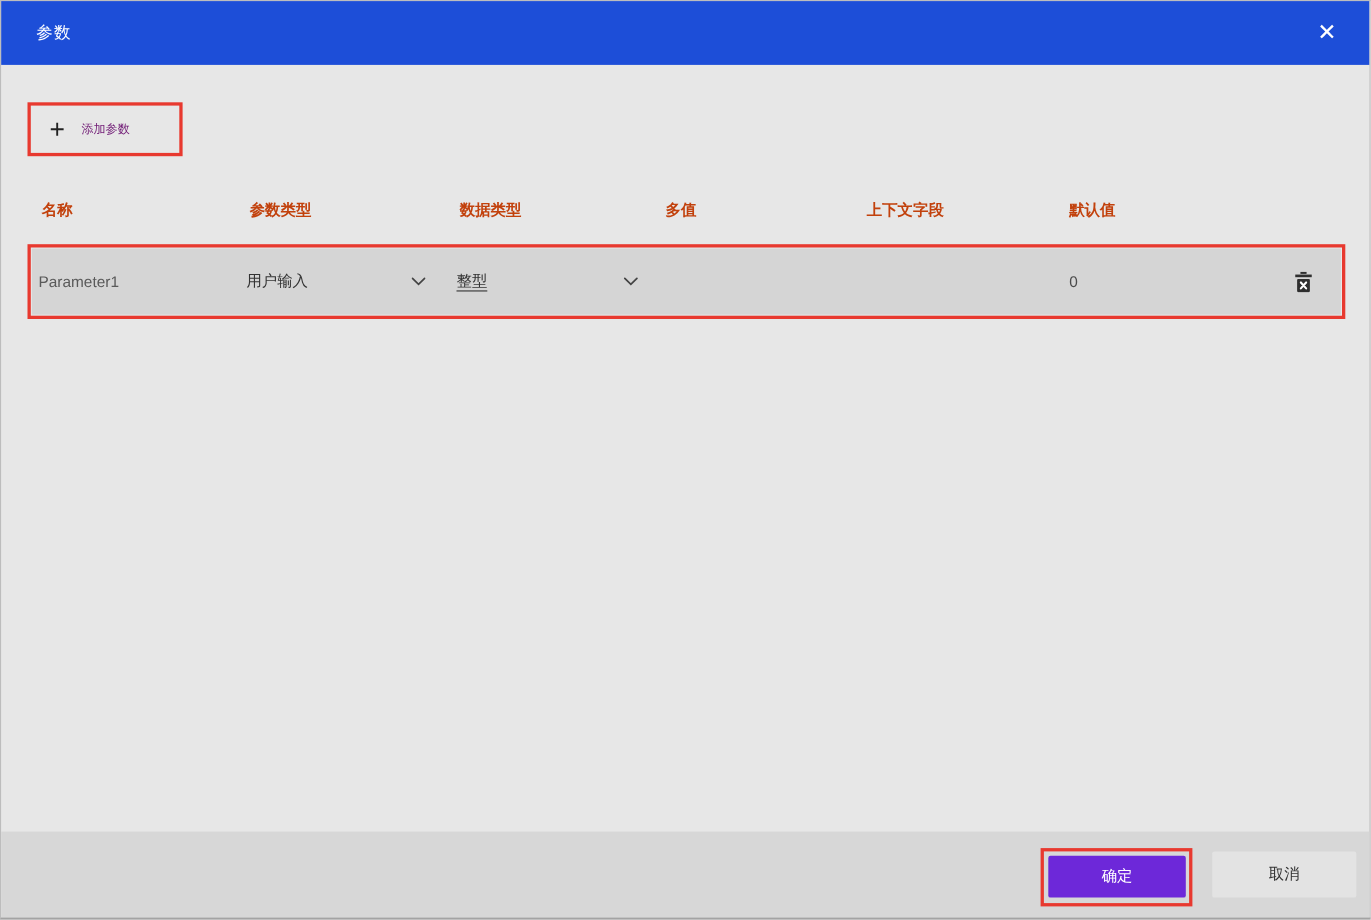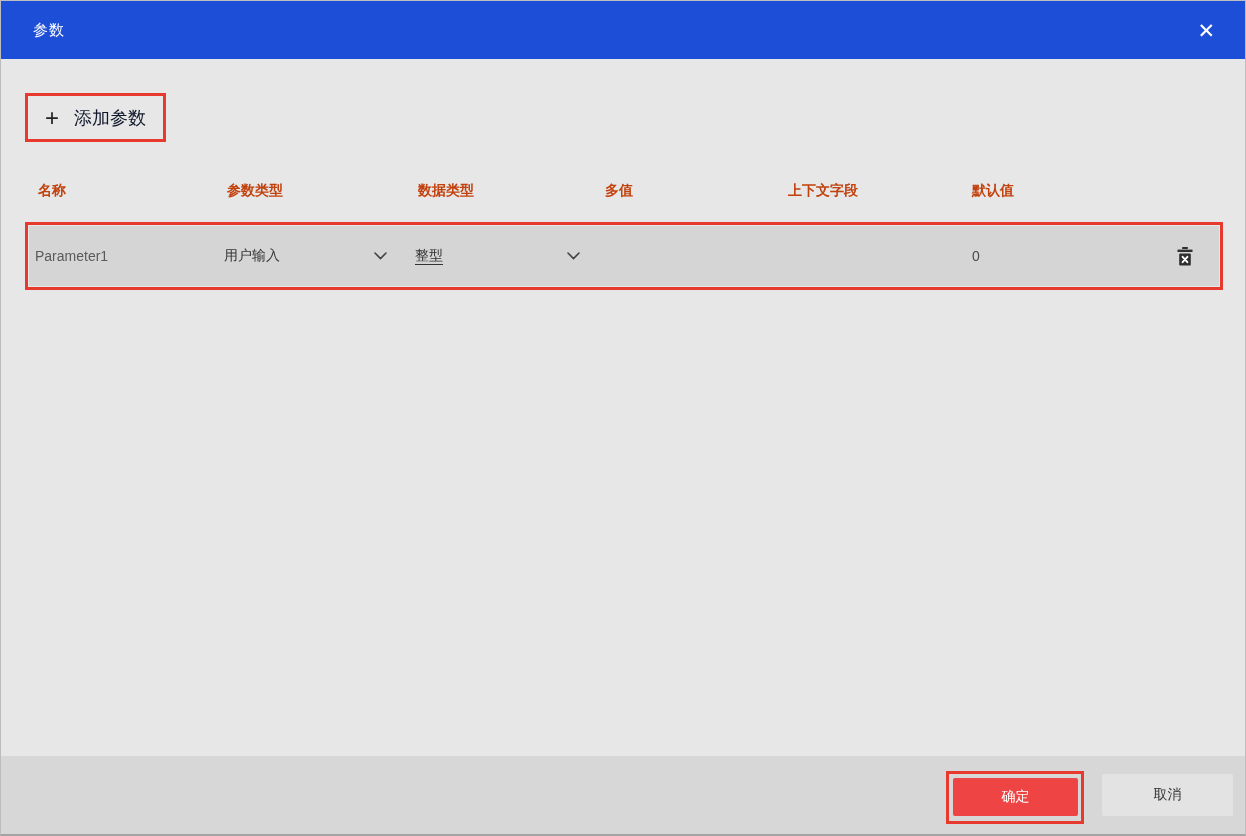--- a/index.html
+++ b/index.html
@@ -14,21 +14,21 @@
   .hdr-close { position:absolute; right:30px; top:50%; transform:translateY(-50%);
                color:#ffffff; font-size:21px; line-height:1; cursor:pointer; font-weight:300; }
 
   
   .hl { border:3px solid #e8392f; box-sizing:border-box; position:absolute; pointer-events:none; }
 
   
   .add-hl { left:24px; top:92px; width:141px; height:49px; pointer-events:auto; }
   .add-btn { display:flex; align-items:center; height:100%; padding-left:17px; cursor:pointer; }
   .plus { font-size:24px; font-weight:300; color:#222; line-height:1; margin-right:15px; }
-  .add-label { font-size:18px; color:#0f172a; }
+  .add-label { font-size:11px; color:#701a75; }
 
   
   .thead { position:absolute; left:37px; top:181px; width:1185px; display:grid;
            grid-template-columns:189px 191px 187px 183px 184px 1fr;
            font-size:14px; font-weight:700; color:#c2410c; }
   .row-hl { left:24px; top:221px; width:1198px; height:68px; pointer-events:auto;
             display:flex; align-items:center; }
   .trow { background:#d5d5d5; height:60px; width:100%; margin:1px; box-sizing:border-box;
           display:grid; grid-template-columns:189px 191px 187px 183px 184px 208px 1fr;
           align-items:center; padding-left:6px; font-size:14px; color:#333; }
@@ -39,21 +39,21 @@
   .dd-label-underline { text-decoration:underline; text-underline-offset:4px; }
   .chev { flex:0 0 auto; display:block; }
   .checkbox { width:24px; height:24px; background:#c5c5c5; border-radius:4px; cursor:pointer; }
   .cell-default { padding-left:3px; color:#4a4a4a; }
   .cell-del { display:flex; align-items:center; cursor:pointer; }
 
   
   .footer { position:absolute; left:0; right:0; bottom:0; height:78px; background:#d7d7d7; }
   .ok-hl { left:945px; top:770px; width:138px; height:53px; }
   .ok-btn { position:absolute; left:952px; top:777px; width:125px; height:38px;
-            background:#ef4444; color:#ffffff; font-size:14px; border:none; cursor:pointer;
+            background:#6d28d9; color:#ffffff; font-size:14px; border:none; cursor:pointer;
             display:flex; align-items:center; justify-content:center; border-radius:2px; }
   .cancel-btn { position:absolute; left:1101px; top:773px; width:131px; height:42px;
             background:#e3e3e3; color:#333; font-size:14px; border:none; cursor:pointer;
             display:flex; align-items:center; justify-content:center; border-radius:2px;text-align:center; }
 </style>
 </head>
 <body>
 
 <div class="dialog">
 

